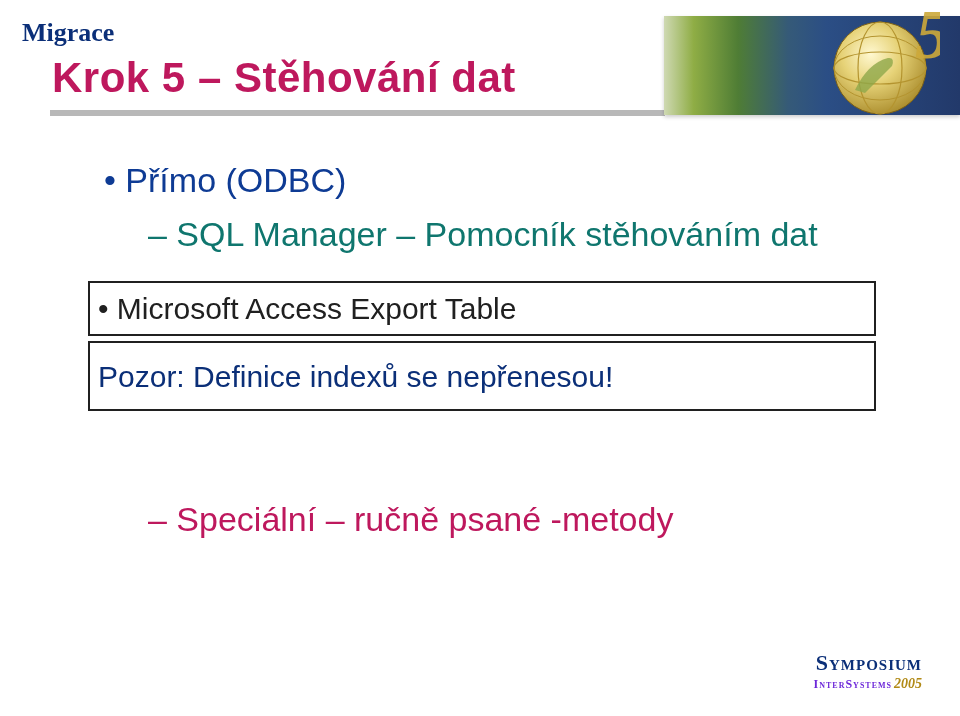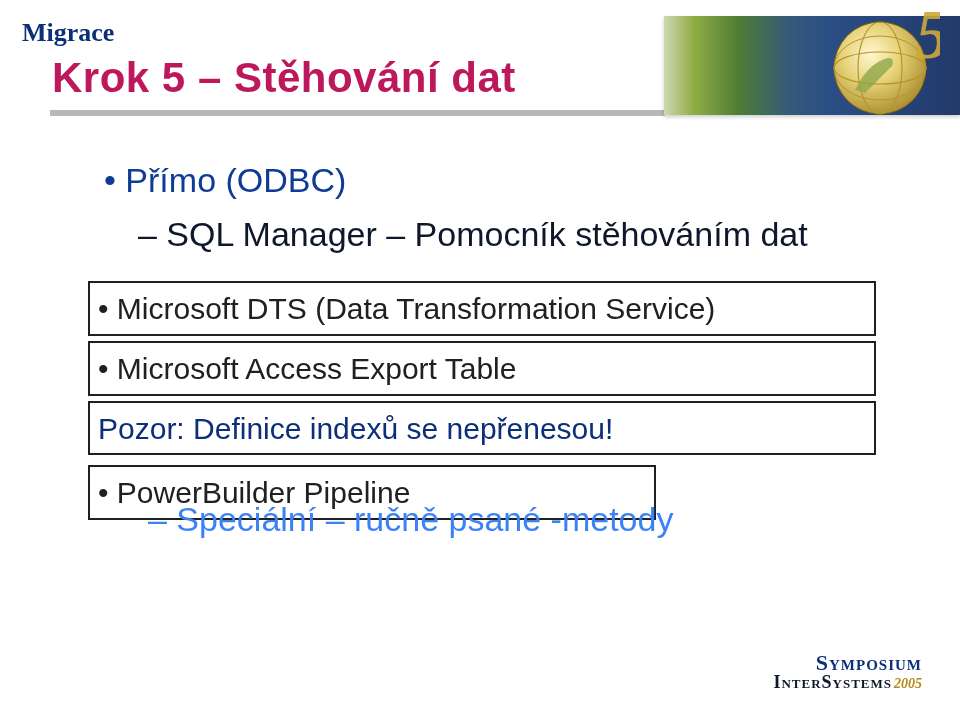--- a/index.html
+++ b/index.html
@@ -67,42 +67,42 @@
     top: 158px;
     width: 810px;
   }
   .bullet-item {
     color: #0e3b94;
     font-size: 34px;
     line-height: 1.35;
     margin-bottom: 8px;
   }
   .sub-item {
-    color: #0f172a;
+    color: #0f766e;
     font-size: 34px;
     line-height: 1.35;
-    margin-left: 34px;
+    margin-left: 44px;
     margin-top: 2px;
     margin-bottom: 2px;
   }
   .overlay-boxes {
     position: absolute;
     left: 88px;
     top: 281px;
     width: 788px;
   }
   .ov-box {
     border: 2px solid #202020;
     background: #fff;
     padding: 6px 8px;
     margin-bottom: 5px;
   }
   .ov-box.warn {
     height: 46px;
-    padding: 2px 8px;
+    padding: 10px 8px;
     margin-bottom: 10px;
     display: flex;
     align-items: center;
   }
   .ov-box.last {
     width: 548px;
   }
   .ov-line {
     color: #202020;
     font-size: 30px;
@@ -110,21 +110,21 @@
   }
   .ov-warn {
     color: #0b2f78;
     font-size: 30px;
     line-height: 1.3;
   }
   .lower-sub {
     position: absolute;
     left: 148px;
     top: 500px;
-    color: #3b82f6;
+    color: #be185d;
     font-size: 34px;
   }
   .footer-logo {
     position: absolute;
     right: 30px;
     bottom: 24px;
     text-align: right;
   }
   .logo-symposium {
     font-family: "Times New Roman", serif;
@@ -133,22 +133,22 @@
     font-weight: bold;
     color: #0b2f78;
     font-size: 22px;
     line-height: 0.95;
   }
   .logo-intersystems {
     font-family: "Times New Roman", serif;
     font-variant: small-caps;
     letter-spacing: 1px;
     font-weight: bold;
-    color: #0f172a;
-    font-size: 18px;
+    color: #6d28d9;
+    font-size: 12px;
     line-height: 0.95;
   }
   .logo-year {
     font-family: "Times New Roman", serif;
     font-style: italic;
     font-weight: bold;
     color: #b18a16;
     font-size: 14px;
     margin-left: 2px;
   }
@@ -178,30 +178,24 @@
     <path d="M 35 82 Q 48 55 68 50 Q 75 49 72 58 Q 60 70 45 85 Z" fill="#8ea84a" opacity="0.8"></path>
   </svg>
 
   <div class="bullet-list">
     <div class="bullet-item">• <span>Přímo (ODBC)</span></div>
     <div class="sub-item">– <span>SQL Manager – Pomocník stěhováním dat</span></div>
   </div>
 
   <div class="overlay-boxes">
     <div class="ov-box">
-      <div class="ov-line">• <span>Microsoft DTS (Data Transformation Service)</span></div>
-    </div>
-    <div class="ov-box">
       <div class="ov-line">• <span>Microsoft Access Export Table</span></div>
     </div>
     <div class="ov-box warn">
       <div class="ov-warn">Pozor: Definice indexů se nepřenesou!</div>
-    </div>
-    <div class="ov-box last">
-      <div class="ov-line">• <span>PowerBuilder Pipeline</span></div>
     </div>
   </div>
 
   <div class="lower-sub">– <span>Speciální – ručně psané -metody</span></div>
 
   <div class="footer-logo">
     <div class="logo-symposium">Symposium</div>
     <div>
       <span class="logo-intersystems">InterSystems</span><span class="logo-year">2005</span>
     </div>

